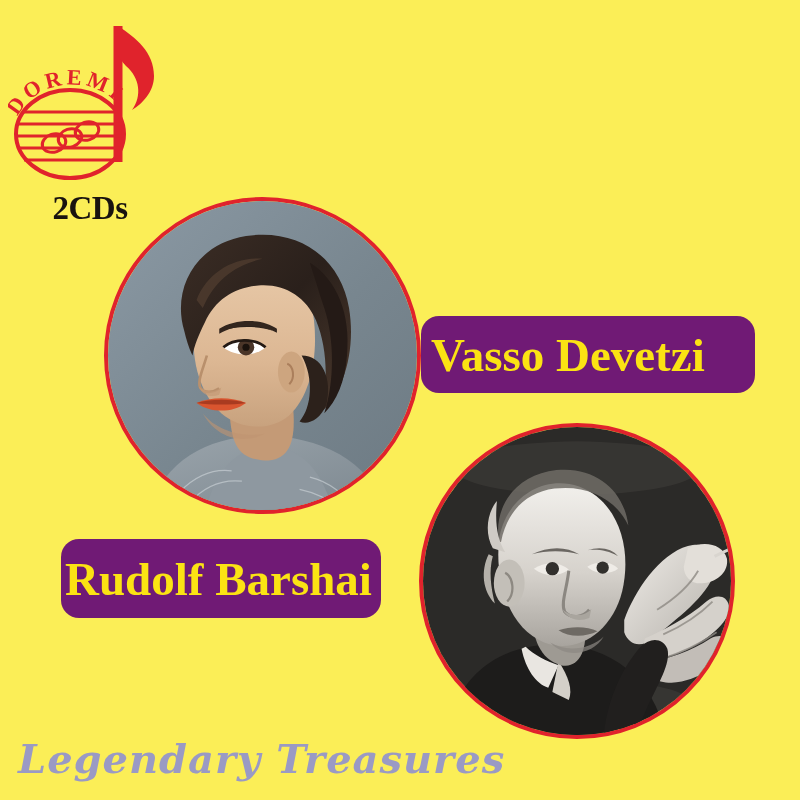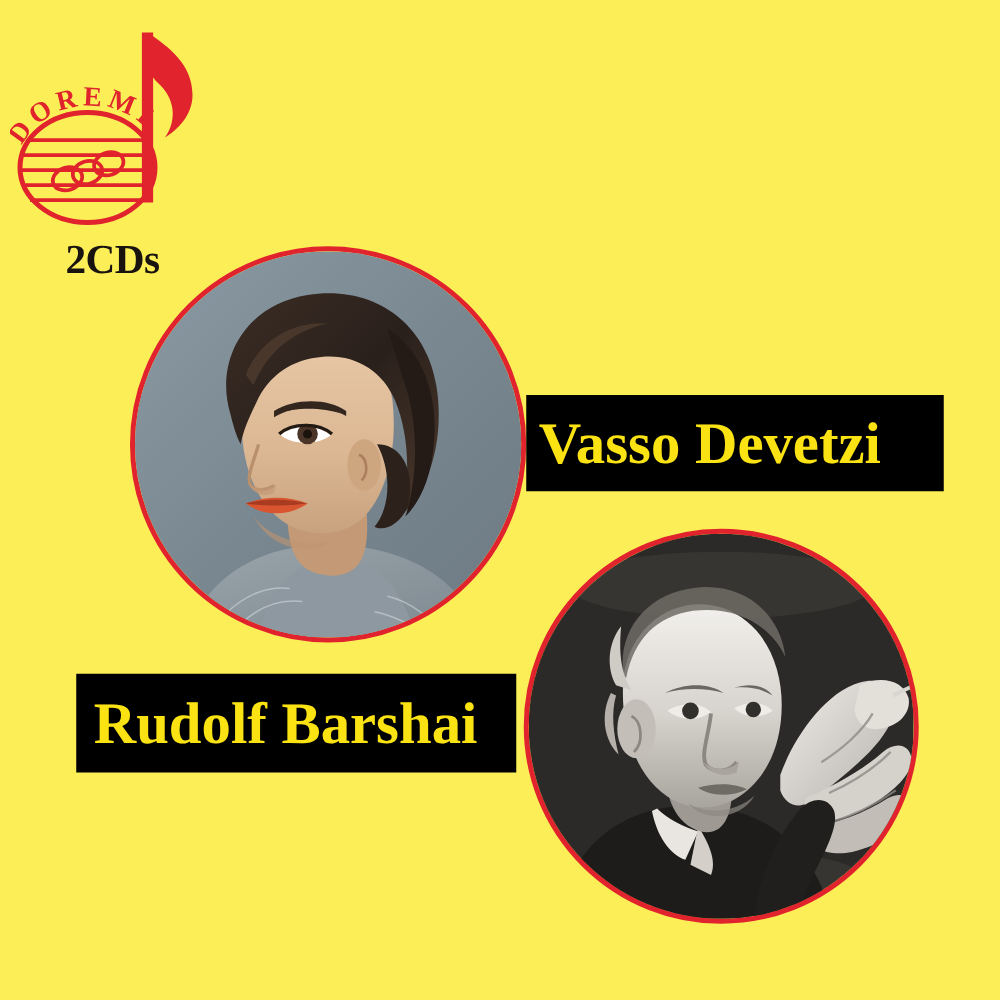--- a/index.html
+++ b/index.html
@@ -96,48 +96,49 @@
     left: 419px;
     top: 423px;
     width: 316px;
     height: 316px;
     z-index: 5;
   }
 
   
   .banner {
     position: absolute;
-    background: #000000;
+    background: #701a75;
     display: flex;
     align-items: center;
     box-sizing: border-box;
+    border-radius: 18px;
   }
   .banner span {
     color: #fbe313;
     font-family: "Liberation Serif", "DejaVu Serif", serif;
     font-weight: bold;
     white-space: nowrap;
   }
   #banner-devetzi {
     left: 421px;
     top: 316px;
     width: 334px;
     height: 77px;
     z-index: 4;
     padding-left: 10px;
   }
   #banner-devetzi span { font-size: 47px; letter-spacing: 0px; }
 
   #banner-barshai {
     left: 61px;
     top: 539px;
-    width: 352px;
+    width: 320px;
     height: 79px;
     z-index: 4;
-    padding-left: 14px;
+    padding-left: 4px;
   }
   #banner-barshai span { font-size: 47px; letter-spacing: 0px; }
 
   
   .legendary {
     position: absolute;
     left: 18px;
     top: 735px;
     font-family: "DejaVu Serif", "Liberation Serif", serif;
     font-style: italic;
@@ -321,14 +322,15 @@
   </div>
 
   <div class="banner" id="banner-devetzi">
     <span>Vasso Devetzi</span>
   </div>
 
   <div class="banner" id="banner-barshai">
     <span>Rudolf Barshai</span>
   </div>
 
+  <div class="legendary">Legendary Treasures</div>
 
 </div>
 
 </body></html>

